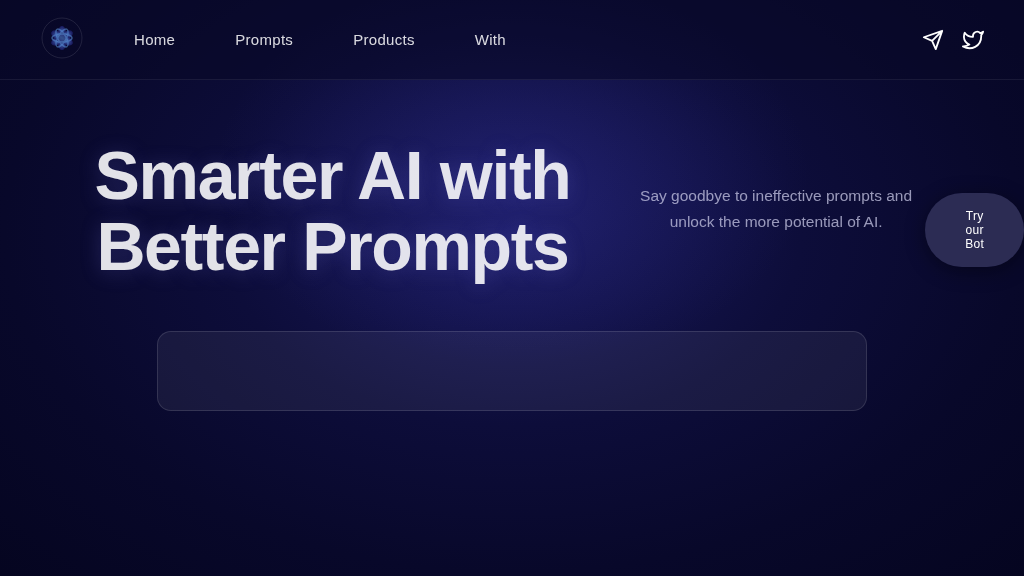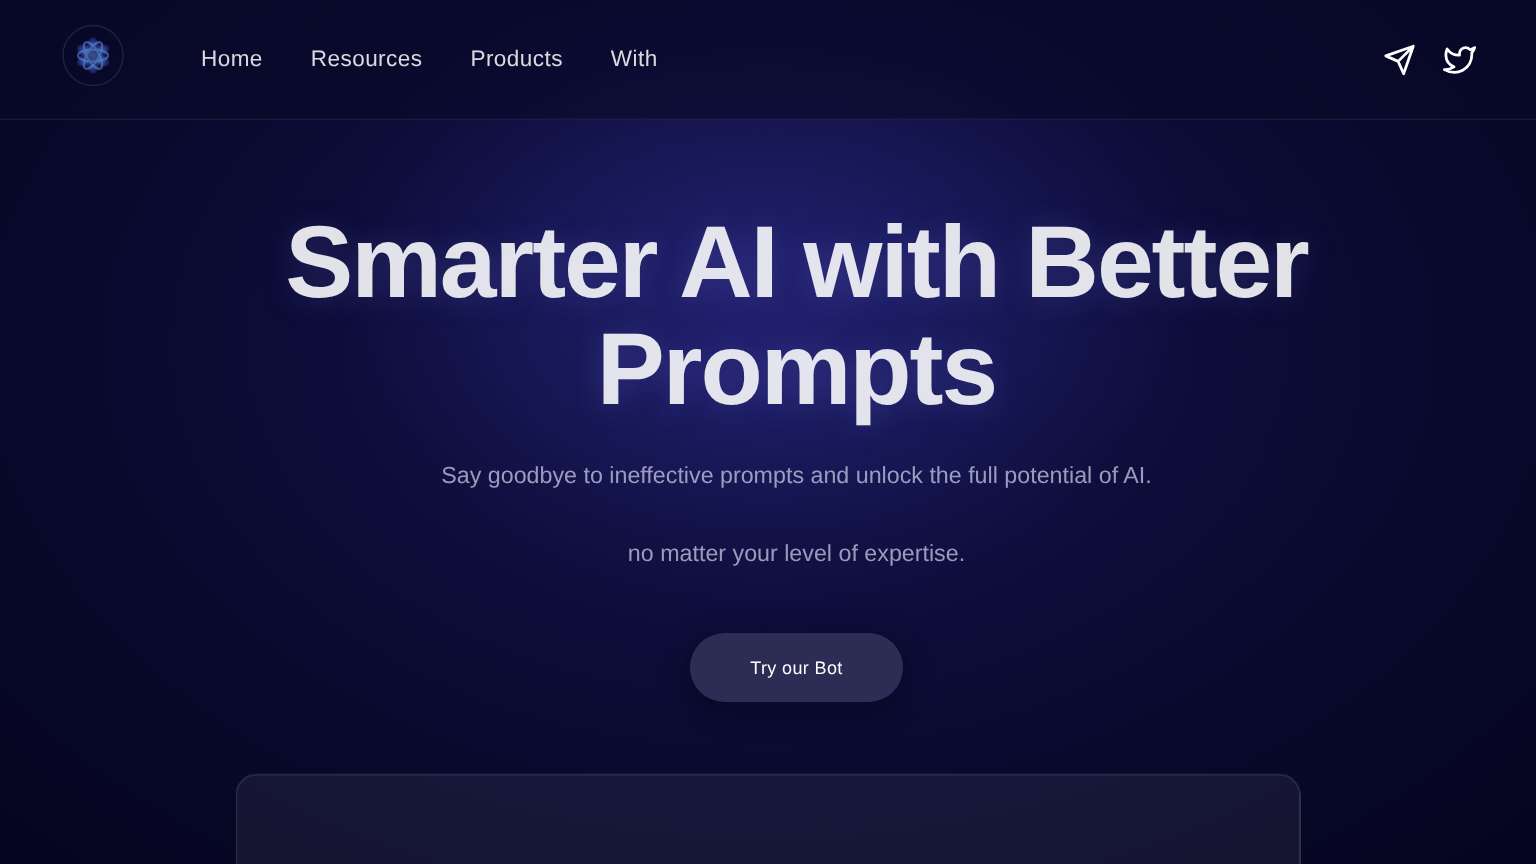--- a/index.html
+++ b/index.html
@@ -66,21 +66,21 @@
 
     
     .logo-icon svg {
       width: 44px;
       height: 44px;
     }
 
     .nav-links {
       display: flex;
       align-items: flex-end;
-      gap: 32px;
+      gap: 60px;
       list-style: none;
     }
 
     .nav-links li a {
       color: rgba(255,255,255,0.85);
       text-decoration: none;
       font-size: 15px;
       font-weight: 400;
       letter-spacing: 0.02em;
       transition: color 0.2s;
@@ -104,21 +104,20 @@
       width: 22px;
       height: 22px;
       fill: white;
     }
 
     
     .hero {
       position: relative;
       z-index: 5;
       display: flex;
-      flex-direction: column;
       align-items: center;
       text-align: center;
       padding-top: 60px;
       padding-left: 38px;
     }
 
     .hero-title {
       font-size: 68px;
       font-weight: 700;
       letter-spacing: -0.02em;
@@ -203,21 +202,21 @@
           </g>
         </svg>
       </span>
     </div>
 
     <ul class="nav-links">
       <li>
         <a href="#">Home</a>
       </li>
       <li>
-        <a href="#">Resources</a>
+        <a href="#">Prompts</a>
       </li>
       <li>
         <a href="#">Products</a>
       </li>
       <li>
         <a href="#">With</a>
       </li>
     </ul>
   </div>
 
@@ -234,23 +233,22 @@
         <path d="M23 3a10.9 10.9 0 01-3.14 1.53 4.48 4.48 0 00-7.86 3v1A10.66 10.66 0 013 4s-4 9 5 13a11.64 11.64 0 01-7 2c9 5 20 0 20-11.5a4.5 4.5 0 00-.08-.83A7.72 7.72 0 0023 3z" stroke="white" stroke-width="2" fill="none" stroke-linecap="round" stroke-linejoin="round"></path>
       </svg>
     </span>
   </div>
 </nav>
 
 <section class="hero">
   <h1 class="hero-title">Smarter AI with Better Prompts</h1>
 
   <p class="hero-subtitle">
-    <span>Say goodbye to ineffective prompts and unlock the full potential of AI.</span><br>
+    <span>Say goodbye to ineffective prompts and unlock the more potential of AI.</span><br>
     <br>
-    <span>no matter your level of expertise.</span>
   </p>
 
   <div class="hero-cta">
     <button class="btn-try">Try our Bot</button>
   </div>
 </section>
 
 <div class="card-preview"></div>
 
 </body></html>

